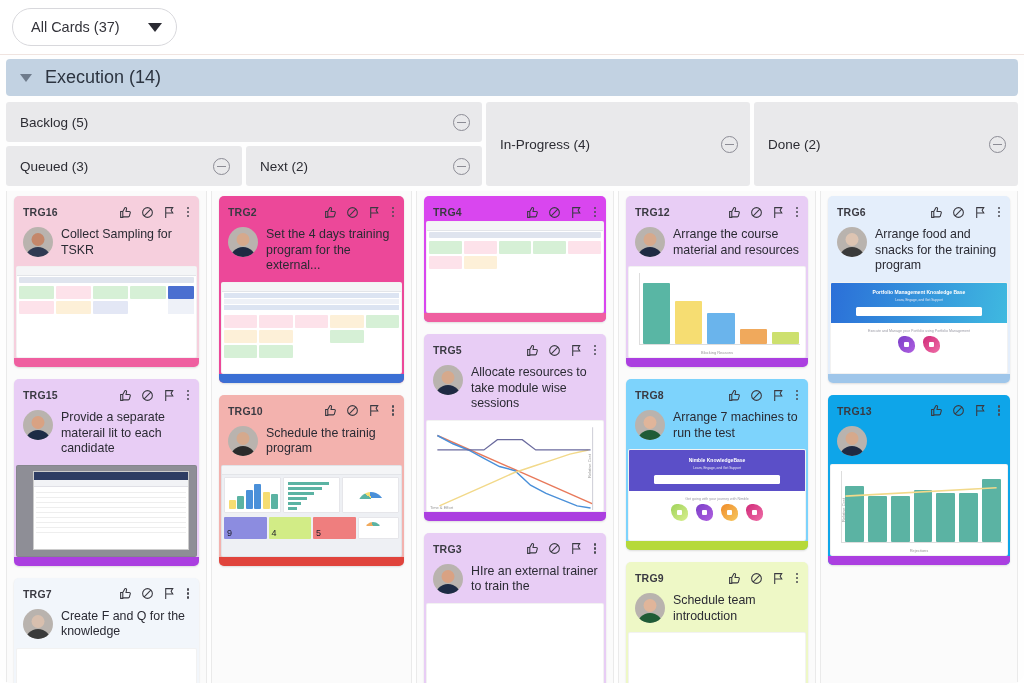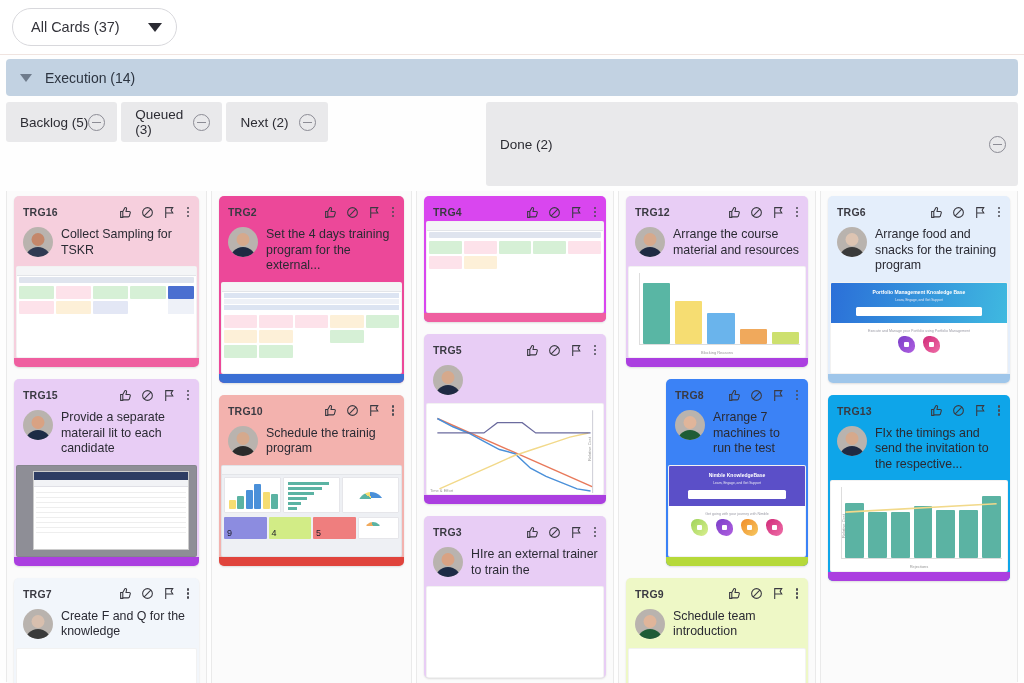--- a/index.html
+++ b/index.html
@@ -53,30 +53,30 @@
     display: flex; align-items: center;
     padding-left: 14px;
     cursor: pointer;
   }
   .swimlane-caret {
     width: 0; height: 0; margin-right: 13px;
     border-left: 6px solid transparent;
     border-right: 6px solid transparent;
     border-top: 8px solid #6f7c8c;
   }
-  .swimlane-title { font-size: 14px; color: #2c3440; }
+  .swimlane-title { font-size: 18px; color: #2c3440; }
 
   
   .board {
     position: relative;
     margin: 6px 6px 0 6px;
     height: 590px;
   }
   .header-zone { display: flex; gap: 4px; }
-  .group-left  { width: 476px; display: flex; flex-direction: row; gap: 4px; }
+  .group-left  { width: 476px; display: flex; flex-direction: column; gap: 4px; }
   .col-head {
     background: #e9e9eb;
     border-radius: 3px;
     height: 40px;
     display: flex; align-items: center; justify-content: space-between;
     padding: 0 12px 0 14px;
   }
   .col-head.tall { height: 84px; }
   .col-head .name { font-size: 13.5px; color: #2c2c33; }
   .sublane-row { display: flex; gap: 4px; }
@@ -225,20 +225,24 @@
             <span class="minus-circle"></span>
           </div>
           <div class="col-head">
             <span class="name">Next (2)</span>
             <span class="minus-circle"></span>
           </div>
         </div>
       </div>
 
       <div class="group-right">
+        <div class="col-head tall">
+          <span class="name">In-Progress (4)</span>
+          <span class="minus-circle"></span>
+        </div>
         <div class="col-head tall">
           <span class="name">Done (2)</span>
           <span class="minus-circle"></span>
         </div>
       </div>
     </div>
 
     <div class="lanes">
 
       <div class="lane w200">
@@ -645,20 +649,21 @@
                     <i></i>
                     <i></i>
                   </span>
               </span>
             </div>
             <div class="card-row2">
               <span class="avatar">
                   <span class="face" style="background: rgb(214, 169, 140);"></span>
                   <span class="body" style="background: rgb(31, 42, 67);"></span>
                 </span>
+              <span class="card-title">Allocate resources to take module wise sessions</span>
             </div>
           </div>
           <div class="thumb">
             <svg class="lines" viewBox="0 0 170 92" preserveAspectRatio="none">
               <polyline points="10,14 160,80" fill="none" stroke="#e8795a" stroke-width="1.4"></polyline>
               <polyline points="10,14 25,22 40,28 55,36 70,44 85,48 100,62 115,70 130,76 145,82 158,84" fill="none" stroke="#4a90d9" stroke-width="1.4"></polyline>
               <polyline points="12,82 30,74 48,66 66,58 84,50 102,44 120,38 138,32 156,28" fill="none" stroke="#f2d98a" stroke-width="1.4"></polyline>
               <polyline points="10,28 55,28 68,18 92,18 105,28 158,28" fill="none" stroke="#6b6b9e" stroke-width="1.2"></polyline>
               <line x1="160" y1="6" x2="160" y2="86" stroke="#cfcfd8" stroke-width="1"></line>
             </svg>
@@ -755,21 +760,21 @@
               <span style="height:62%;background:#f6dd72"></span>
               <span style="height:45%;background:#6ab4ec"></span>
               <span style="height:22%;background:#f0a95c"></span>
               <span style="height:18%;background:#cde06e"></span>
             </div>
             <span class="xlabel">Blocking Reasons</span>
           </div>
           <div class="card-foot" style="background: rgb(171, 63, 224);"></div>
         </div>
 
-        <div class="card" style="background: #3b82f6; margin-left: 40px;">
+        <div class="card" style="background: #7dd3fc;">
           <div class="card-top">
             <div class="card-row1">
               <span class="card-id">TRG8</span>
               <span class="card-icons">
                 <span class="ic">
                     <svg viewBox="0 0 24 24" fill="none" stroke="#3a3a42" stroke-width="2">
                       <path d="M7 10v11H3V10zM7 10l4-7a2 2 0 013 2l-1 5h6a2 2 0 012 2l-2 7a2 2 0 01-2 1H7z"></path>
                     </svg>
                   </span>
                 <span class="ic">
@@ -935,21 +940,20 @@
                     <i></i>
                     <i></i>
                   </span>
               </span>
             </div>
             <div class="card-row2">
               <span class="avatar">
                   <span class="face" style="background: rgb(214, 169, 140);"></span>
                   <span class="body" style="background: rgb(31, 42, 67);"></span>
                 </span>
-              <span class="card-title">FIx the timings and send the invitation to the respective...</span>
             </div>
           </div>
           <div class="thumb">
             <span class="axisY"></span>
               <span class="axisX"></span>
             <div class="bars" style="gap:4px">
               <span style="height:80%;background:#5bb3a3"></span>
               <span style="height:66%;background:#5bb3a3"></span>
               <span style="height:66%;background:#5bb3a3"></span>
               <span style="height:75%;background:#5bb3a3"></span>

